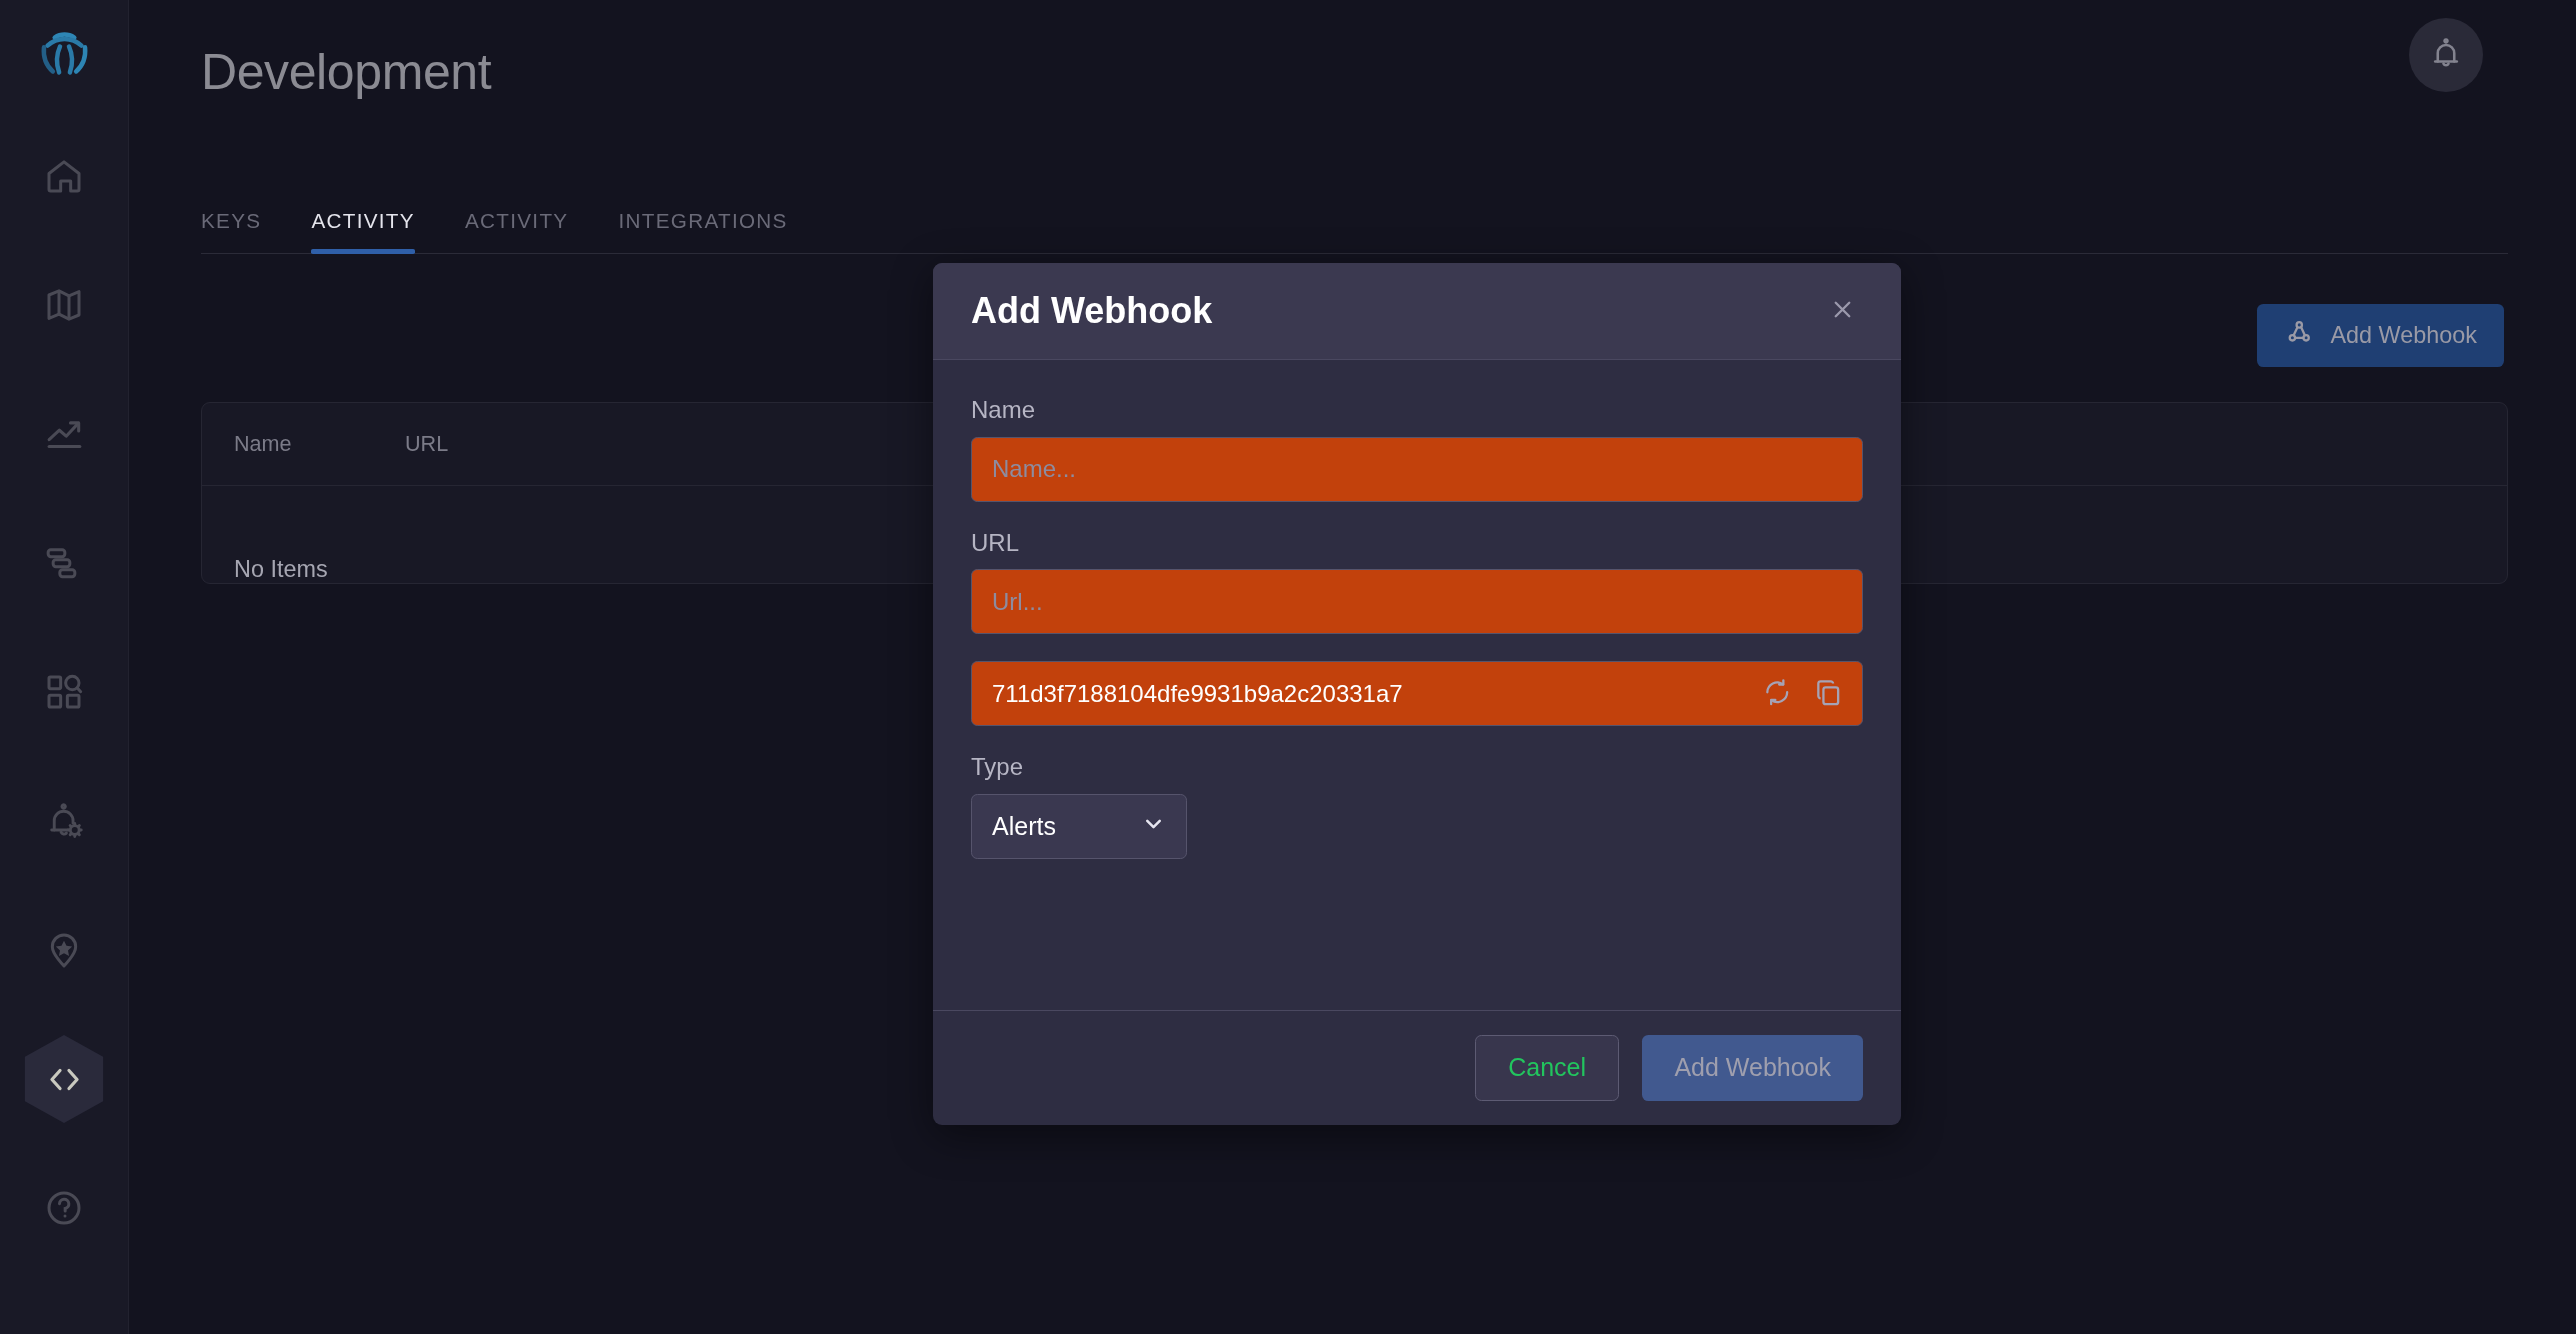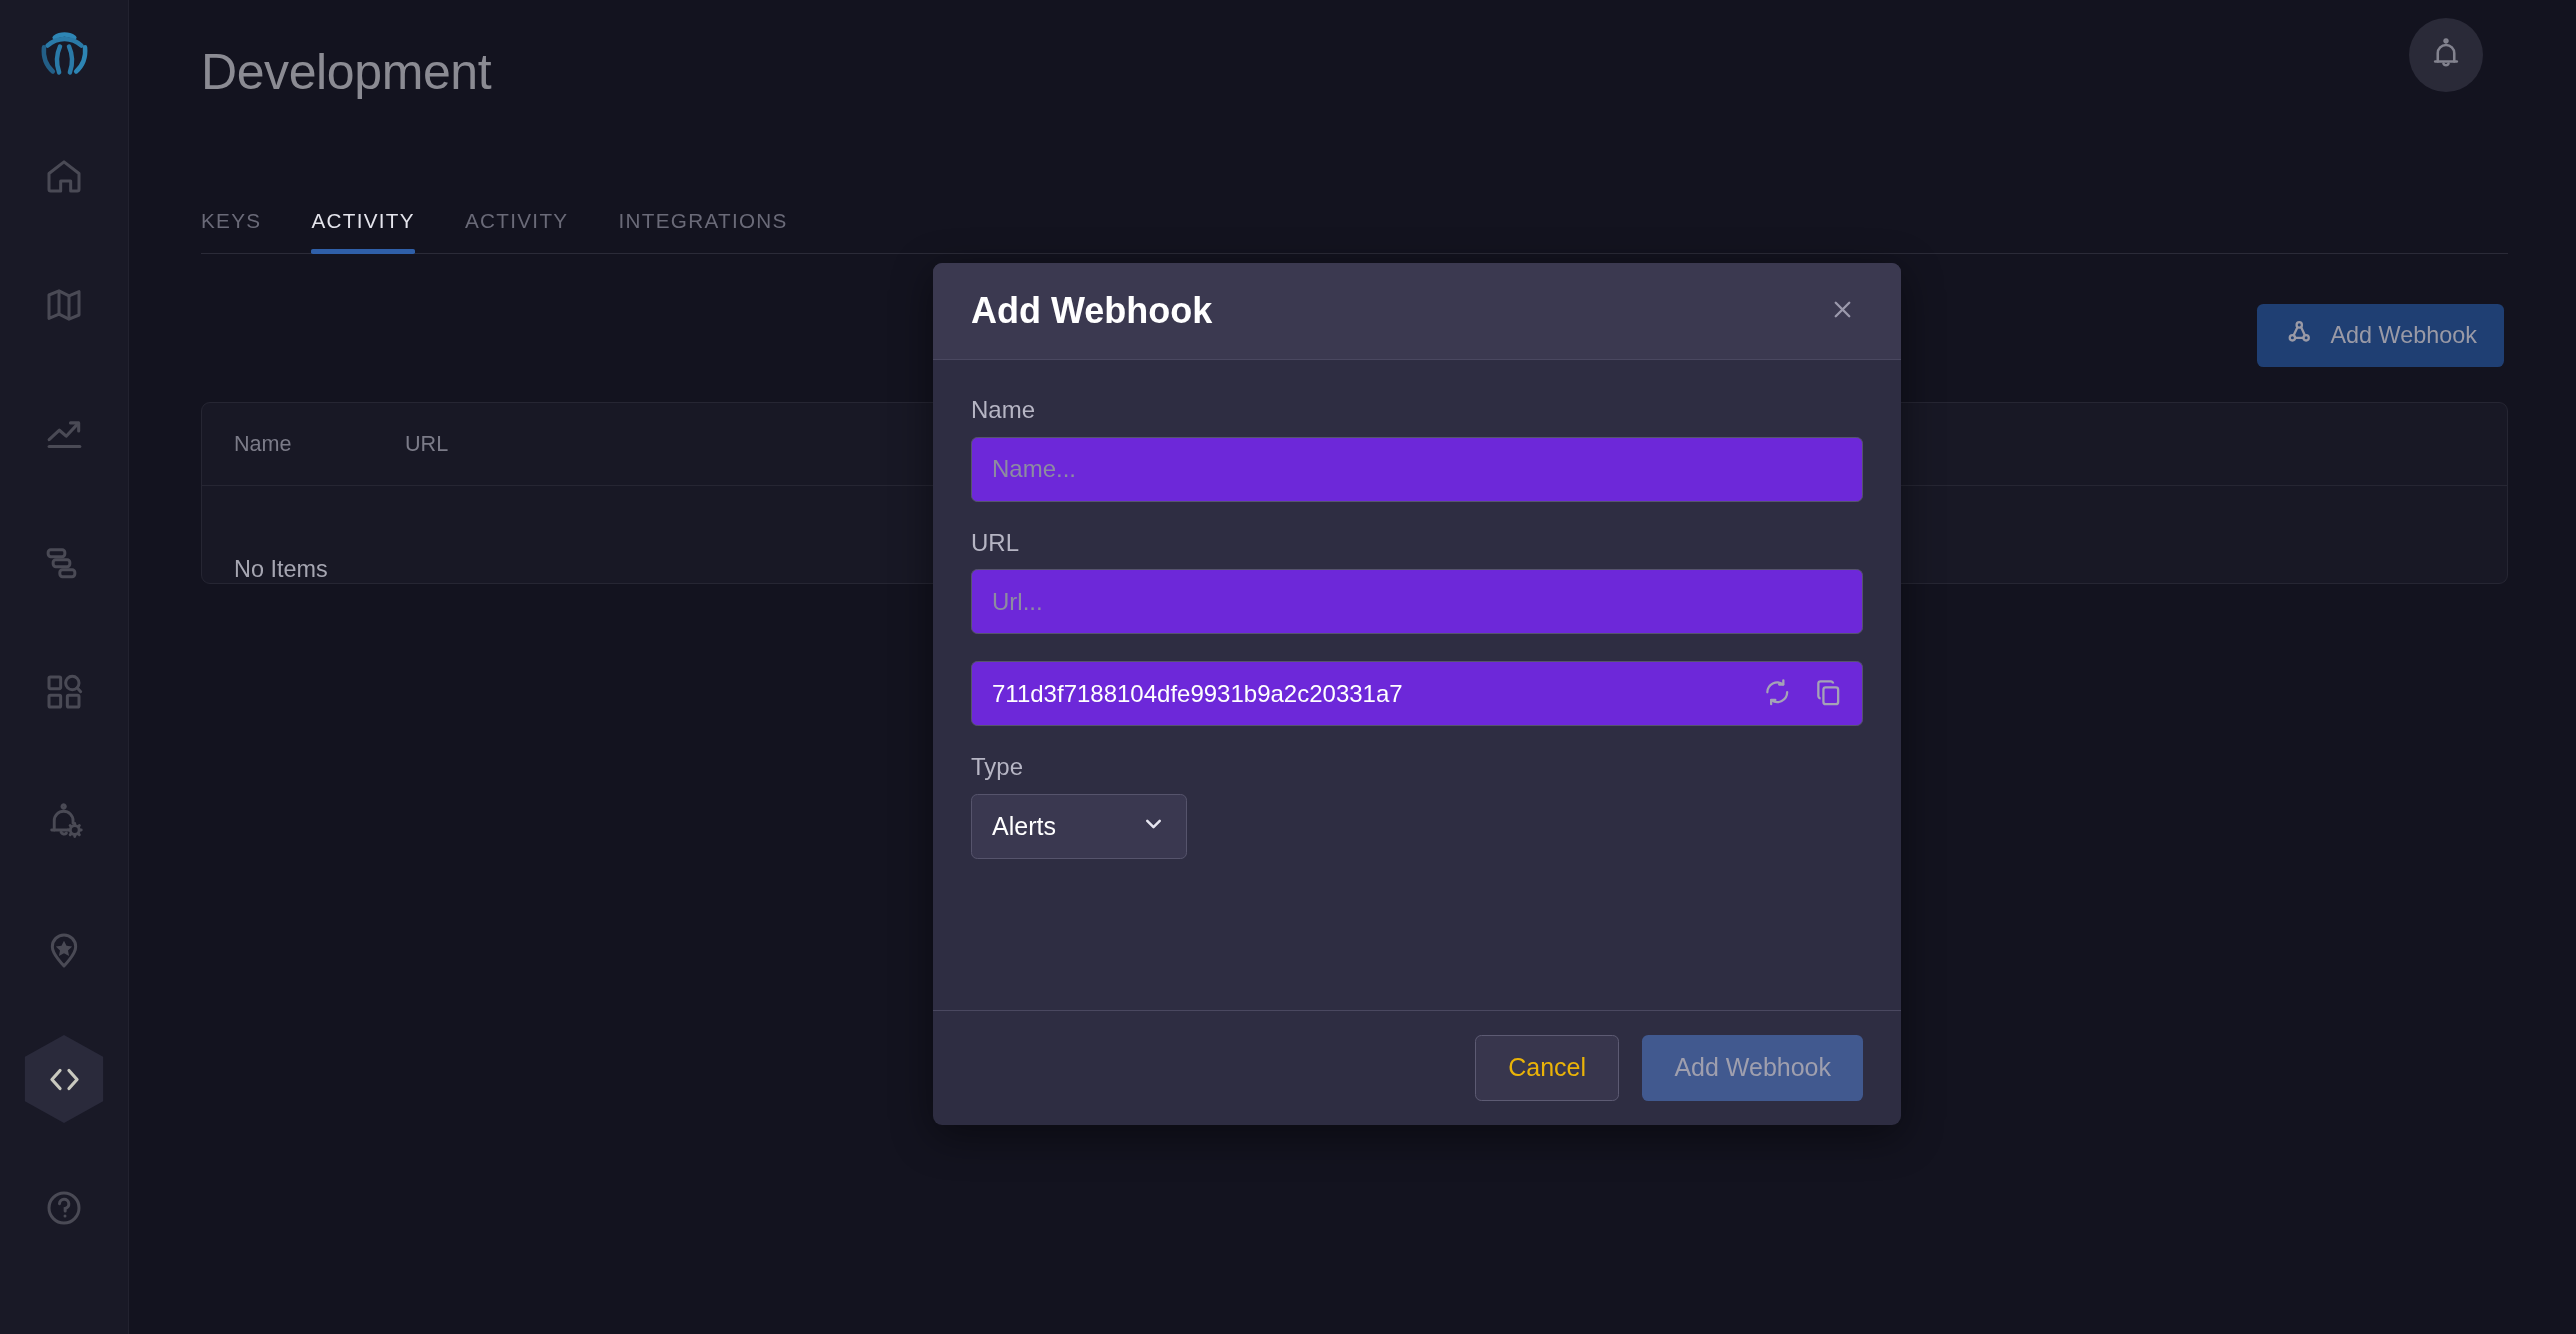--- a/index.html
+++ b/index.html
@@ -131,21 +131,21 @@
   .modal-title { font-size: 36px; font-weight: bold; color: #ffffff; }
   .modal-close {
     background: none; border: none; cursor: pointer;
     width: 41px; height: 41px; display: flex; align-items: center; justify-content: center;
   }
   .modal-body { padding: 36px 38px 41px 38px; }
   .field { margin-bottom: 27px; }
   .field-label { font-size: 24px; color: #b6b5c4; margin-bottom: 12.6px; display: block; }
   .text-input {
     width: 100%; height: 65px;
-    background: #6d28d9;
+    background: #c2410c;
     border: 0.9px solid #56546c;
     border-radius: 6.3px;
     color: #ffffff;
     font-size: 24px;
     padding: 0 20px;
     font-family: "Liberation Sans", sans-serif;
     outline: none;
   }
   .text-input::placeholder { color: #8d8ca0; }
   .secret-wrap { position: relative; }
@@ -171,21 +171,21 @@
     border-top: 0.9px solid #4a4860;
     height: 115px;
     display: flex; align-items: center; justify-content: flex-end;
     gap: 23.4px; padding: 0 38px;
   }
   .btn {
     height: 66px; padding: 0 32px; border-radius: 6.3px;
     font-size: 25px; cursor: pointer;
     font-family: "Liberation Sans", sans-serif;
   }
-  .btn-cancel { background: #38364d; border: 0.9px solid #5d5b73; color: #eab308; }
+  .btn-cancel { background: #38364d; border: 0.9px solid #5d5b73; color: #22c55e; }
   .btn-primary-disabled {
     background: #41598f; border: none; color: #9f9fae; cursor: default;
   }
 </style>
 </head>
 <body>
 
 <div class="app">
 
   <nav class="sidebar">

